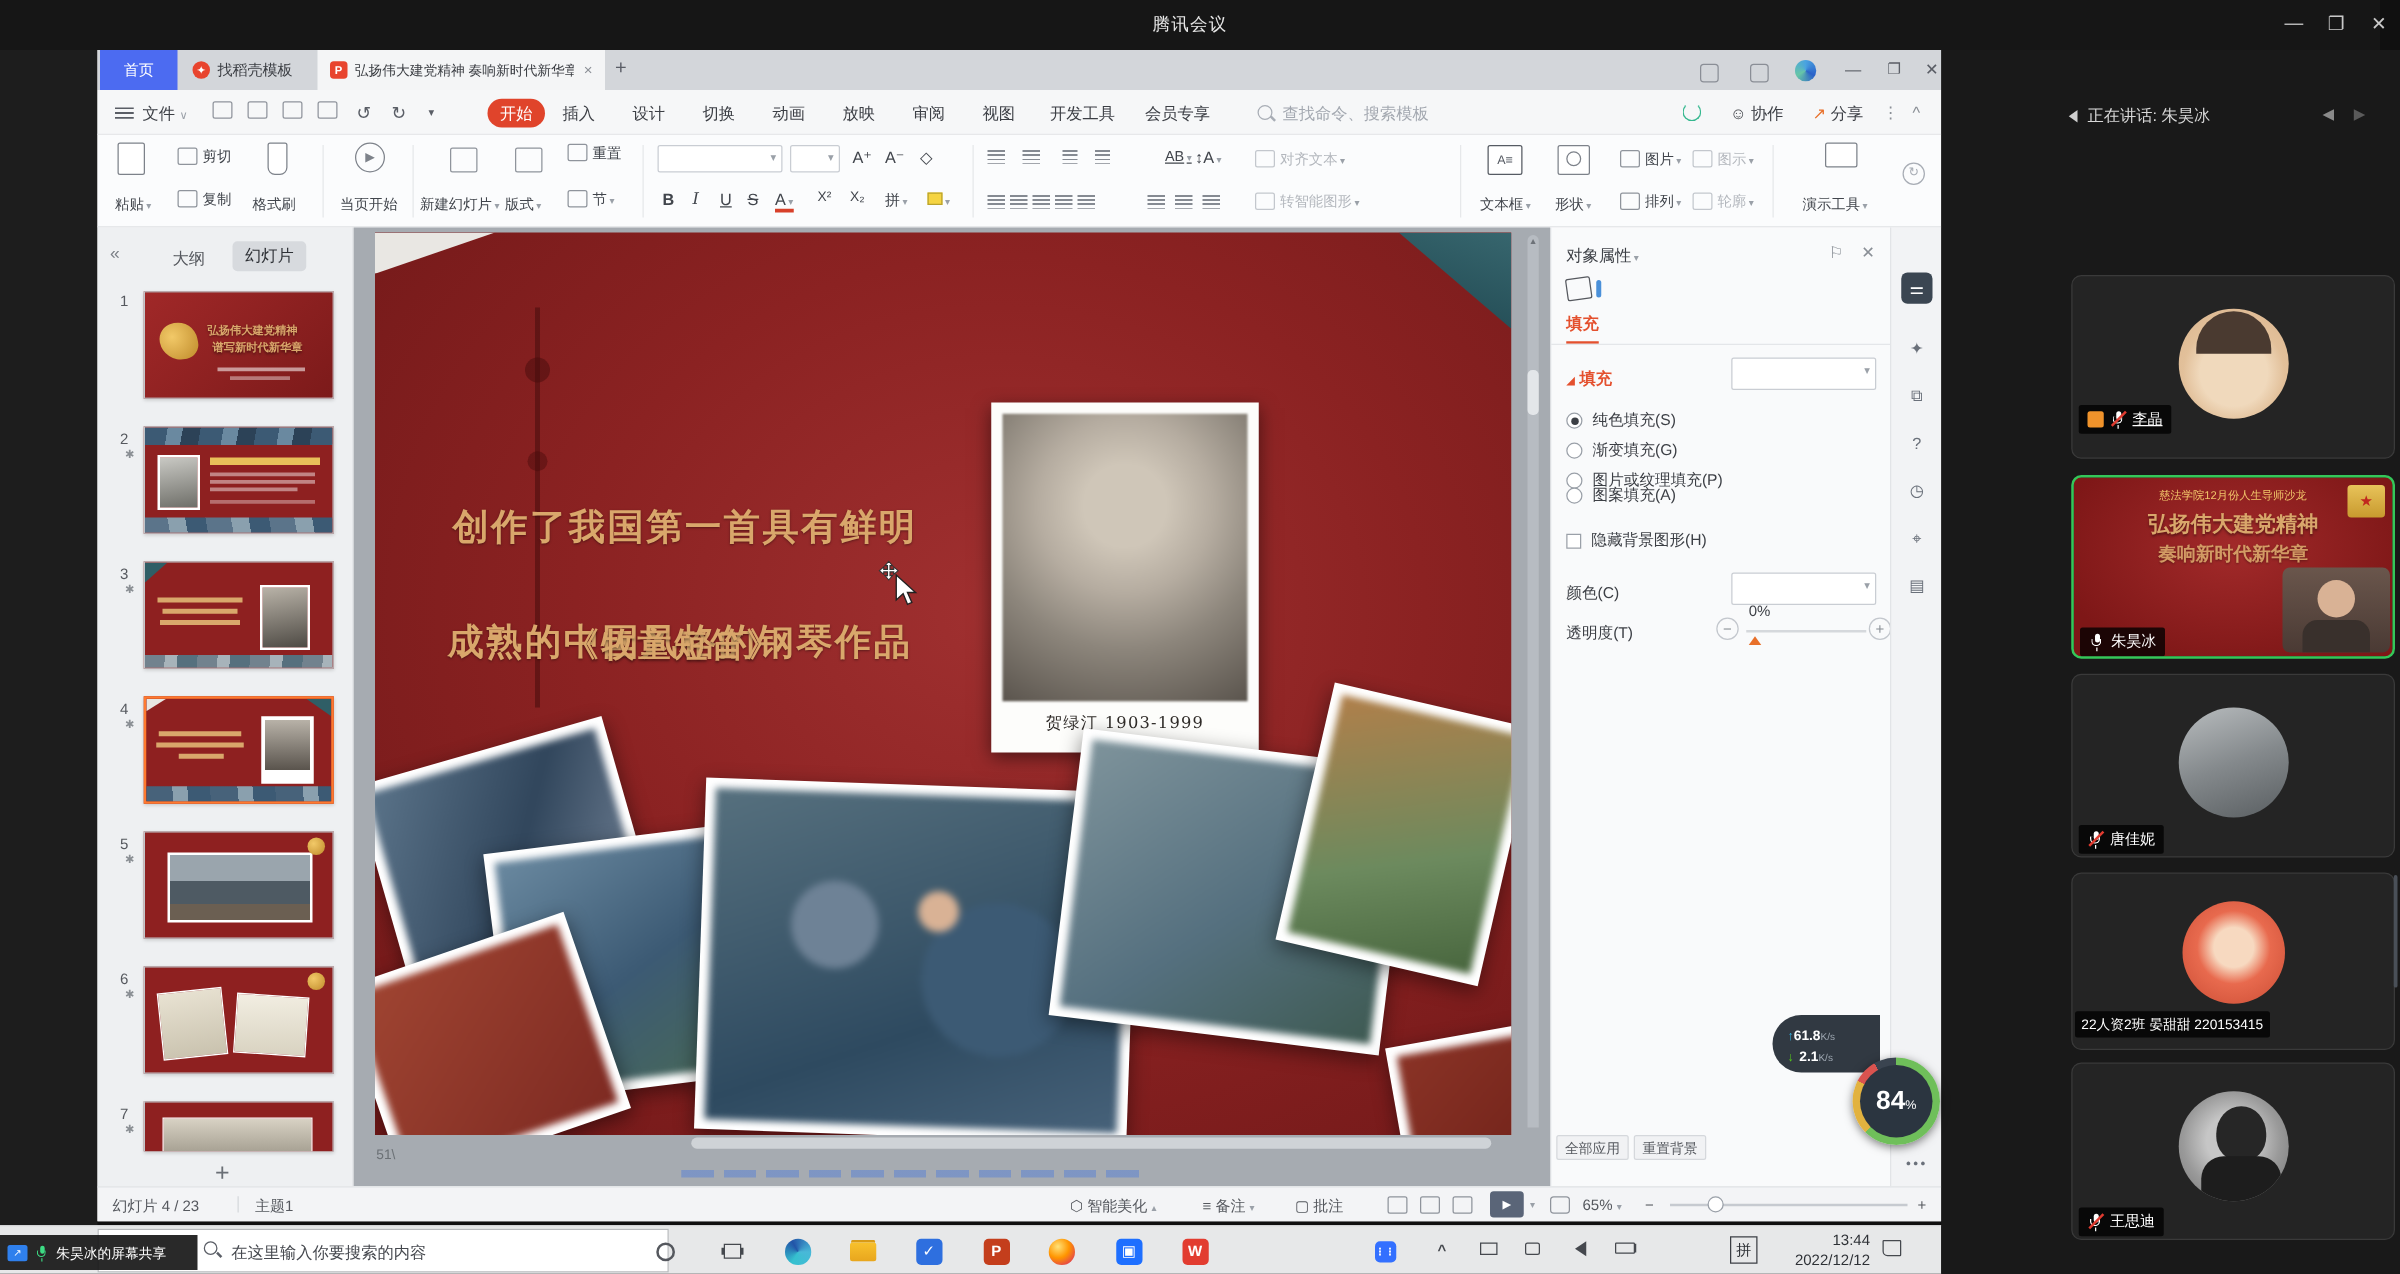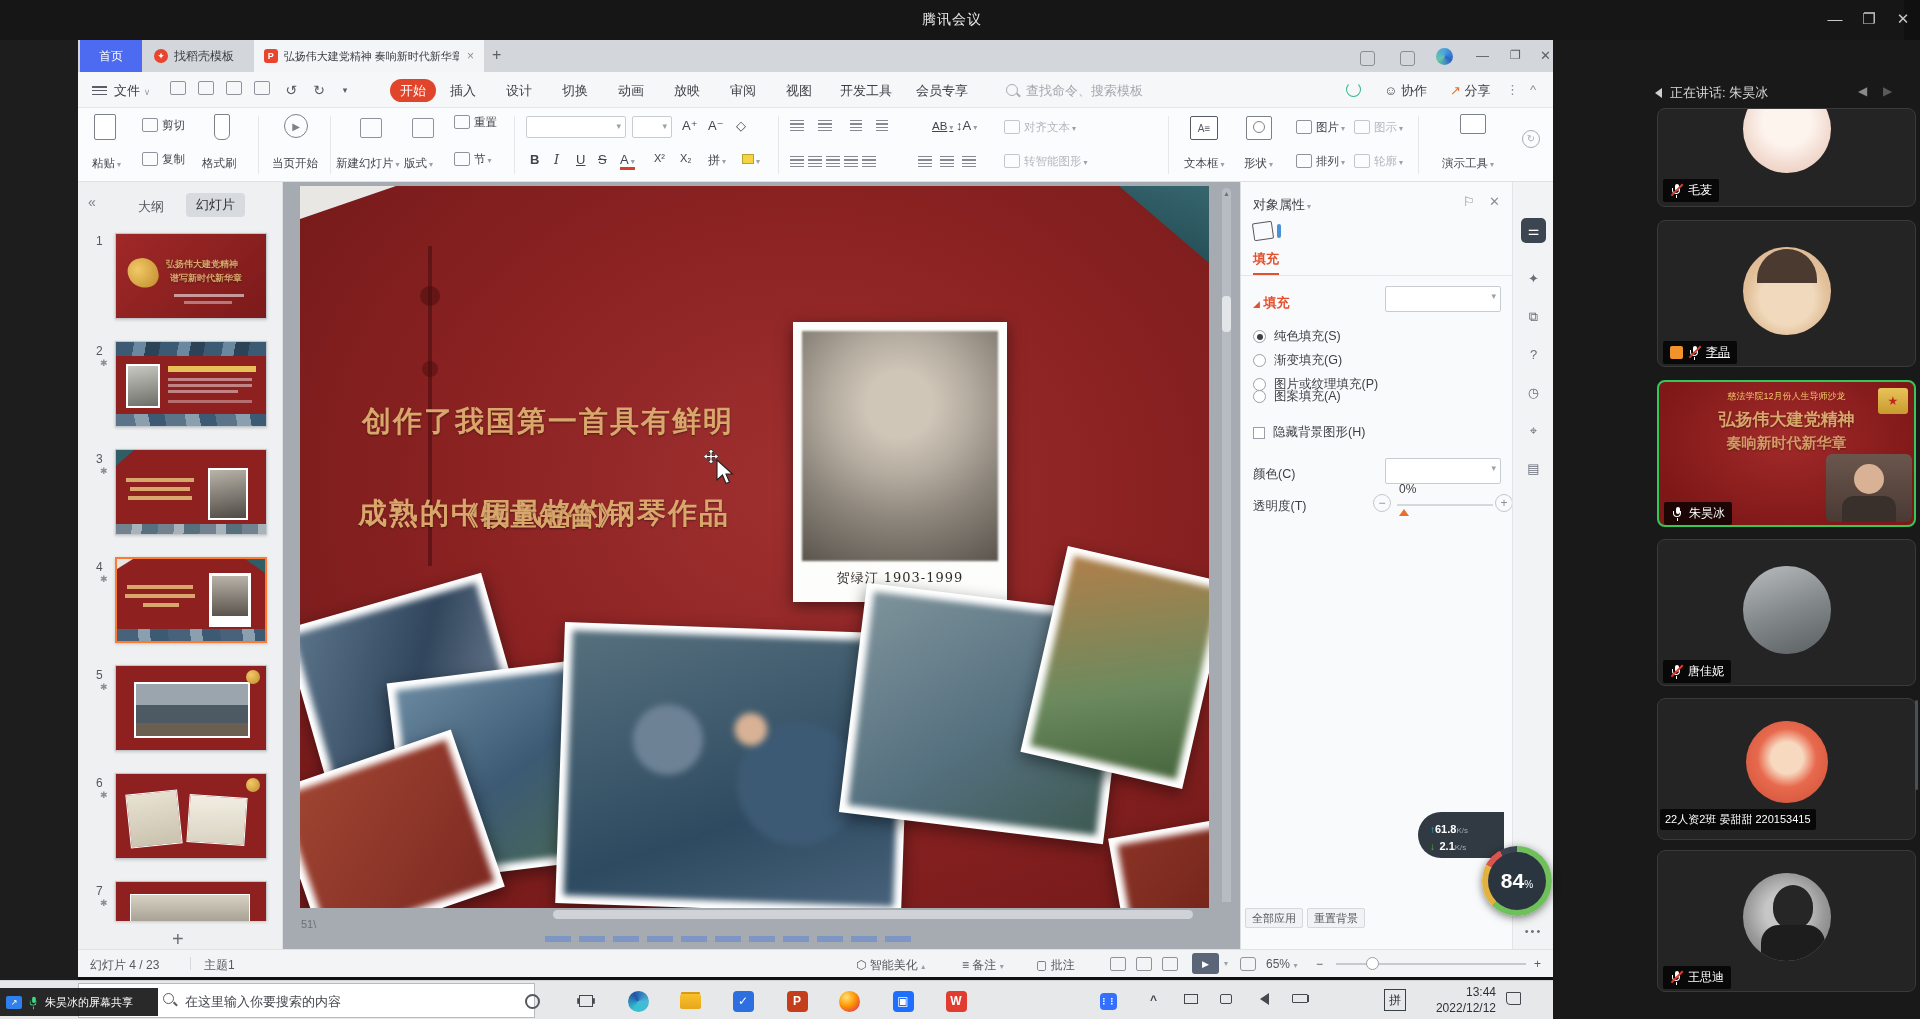--- a/index.html
+++ b/index.html
@@ -531,37 +531,26 @@
 </div>
 
 <div id="meet" class="abs">
   <div class="abs" style="left:97px;top:44px;display:flex;align-items:center;gap:8px;">
     <span class="spk"></span>
     <span style="color:#d8d8d8;font-size:13px;">正在讲话: 朱昊冰</span>
   </div>
   <div class="abs" style="left:305px;top:44px;color:#8a8a8a;font-size:12px;">◀</div>
   <div class="abs" style="left:330px;top:44px;color:#5a5a5a;font-size:12px;">▶</div>
 
-  <div class="tile abs" style="top:68px;height:99px;">
-    <div class="avatar abs" style="left:85px;top:-24px;width:88px;height:88px;background:radial-gradient(circle at 50% 42%,#fdf4ee 0 36%,#f3ddd2 62%,#e8c0b2 100%);"></div>
-    <div class="chip abs" style="left:5px;top:70px;">
-      <span class="mic muted">
-          <span class="cap"></span>
-          <span class="arc"></span>
-          <span class="stand"></span>
-        </span>
-      <span>毛茇</span>
-    </div>
-  </div>
 
   <div class="tile abs" style="top:180px;height:147px;">
     <div class="avatar abs" style="left:85px;top:26px;width:88px;height:88px;background:radial-gradient(circle at 50% 58%,#f0d9bc 0 40%,#e2c09a 60%,#d9b38c 100%);overflow:hidden;">
       <div style="position:absolute;left:14px;top:2px;width:60px;height:34px;border-radius:30px 30px 0 0;background:#4a3a30;"></div>
     </div>
-    <div class="chip abs" style="left:5px;top:120px;text-decoration:underline;">
+    <div class="chip abs" style="left:5px;top:103px;text-decoration:underline;">
       <span style="width:13px;height:13px;background:#f0932b;border-radius:2px;display:inline-block;"></span>
       <span class="mic muted">
           <span class="cap"></span>
           <span class="arc"></span>
           <span class="stand"></span>
         </span>
       <span>李晶</span>
     </div>
   </div>
 

